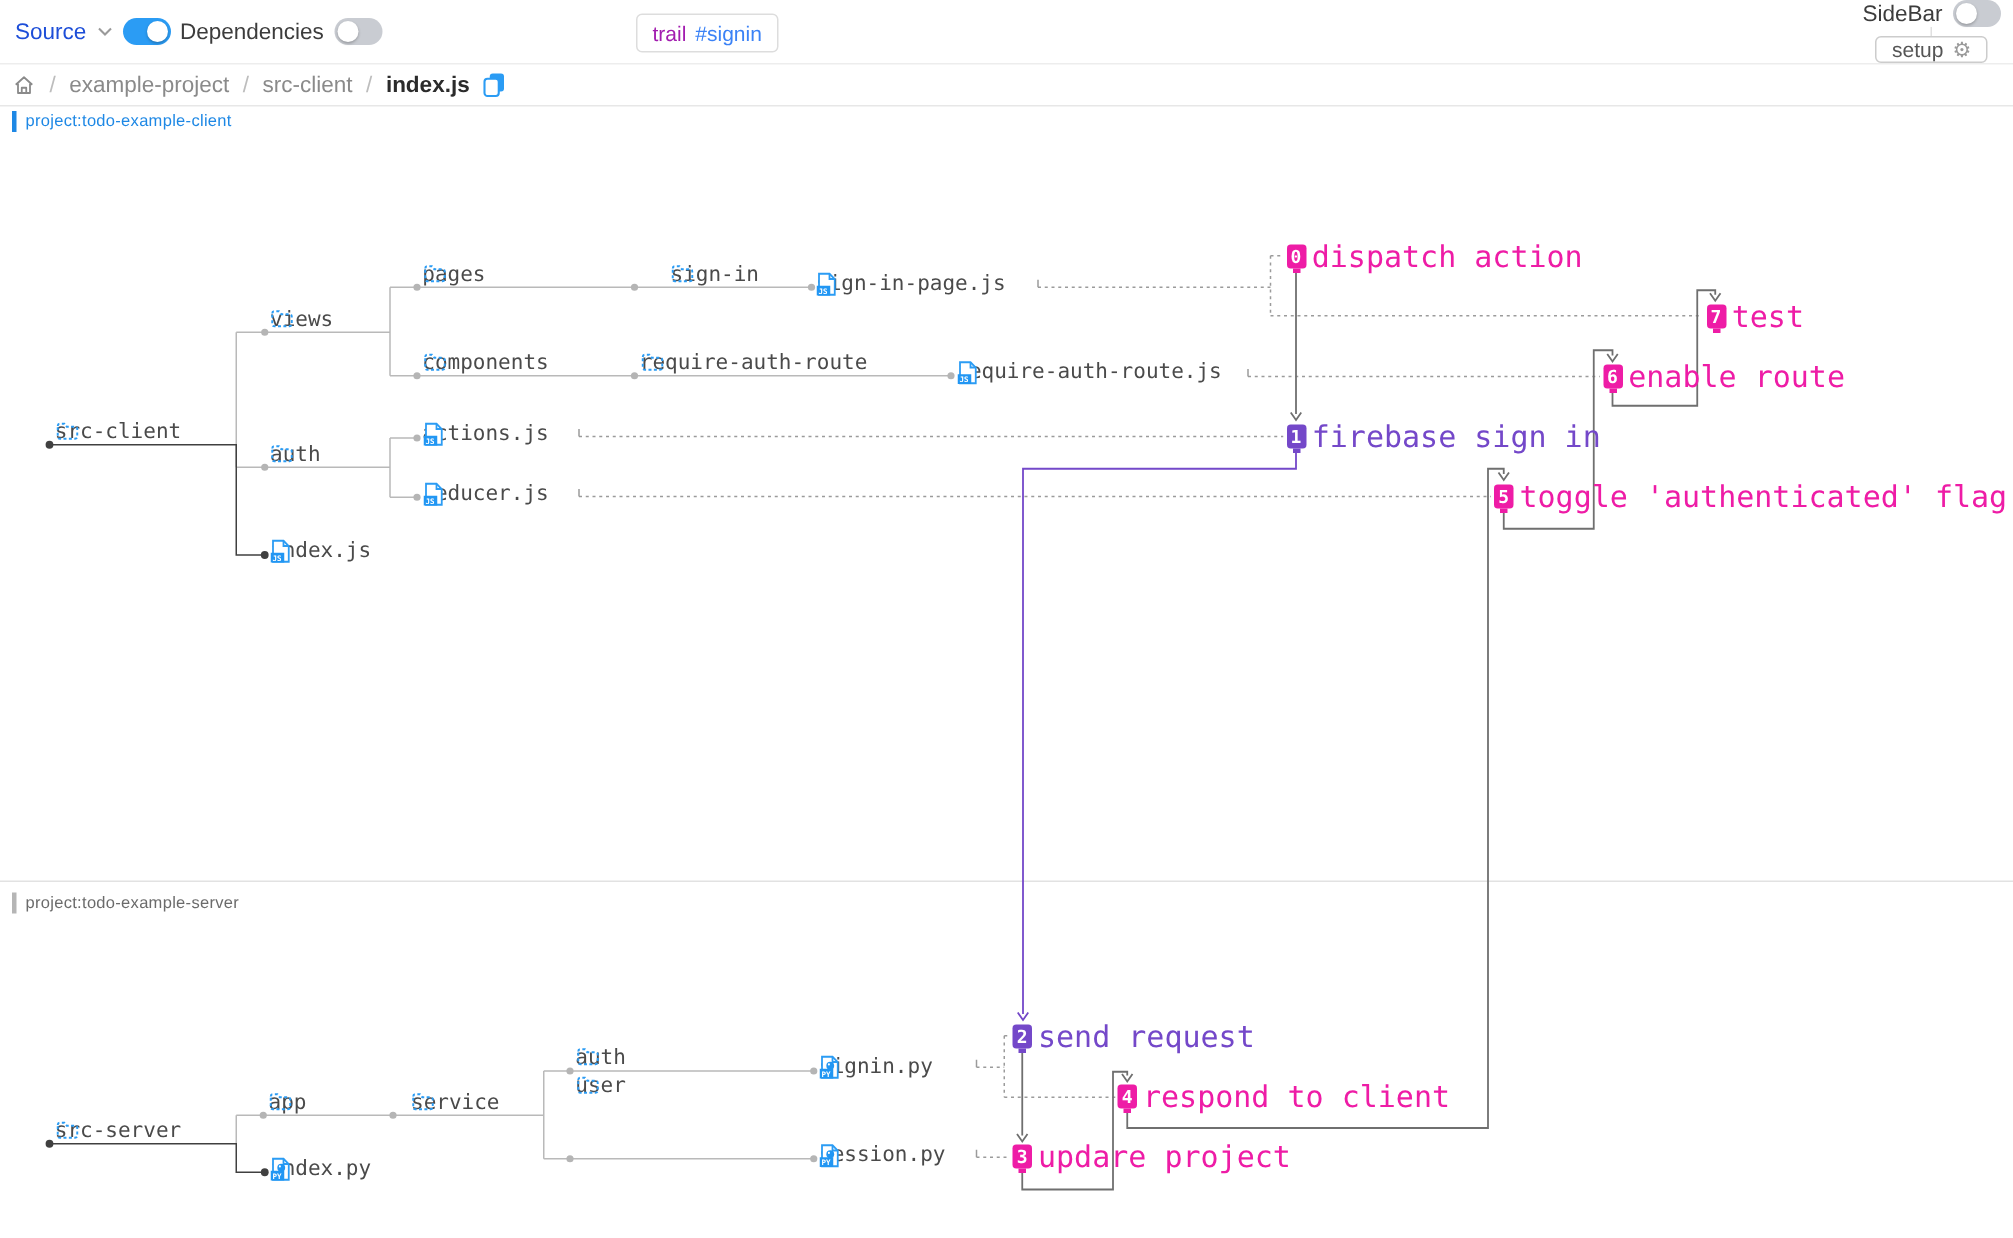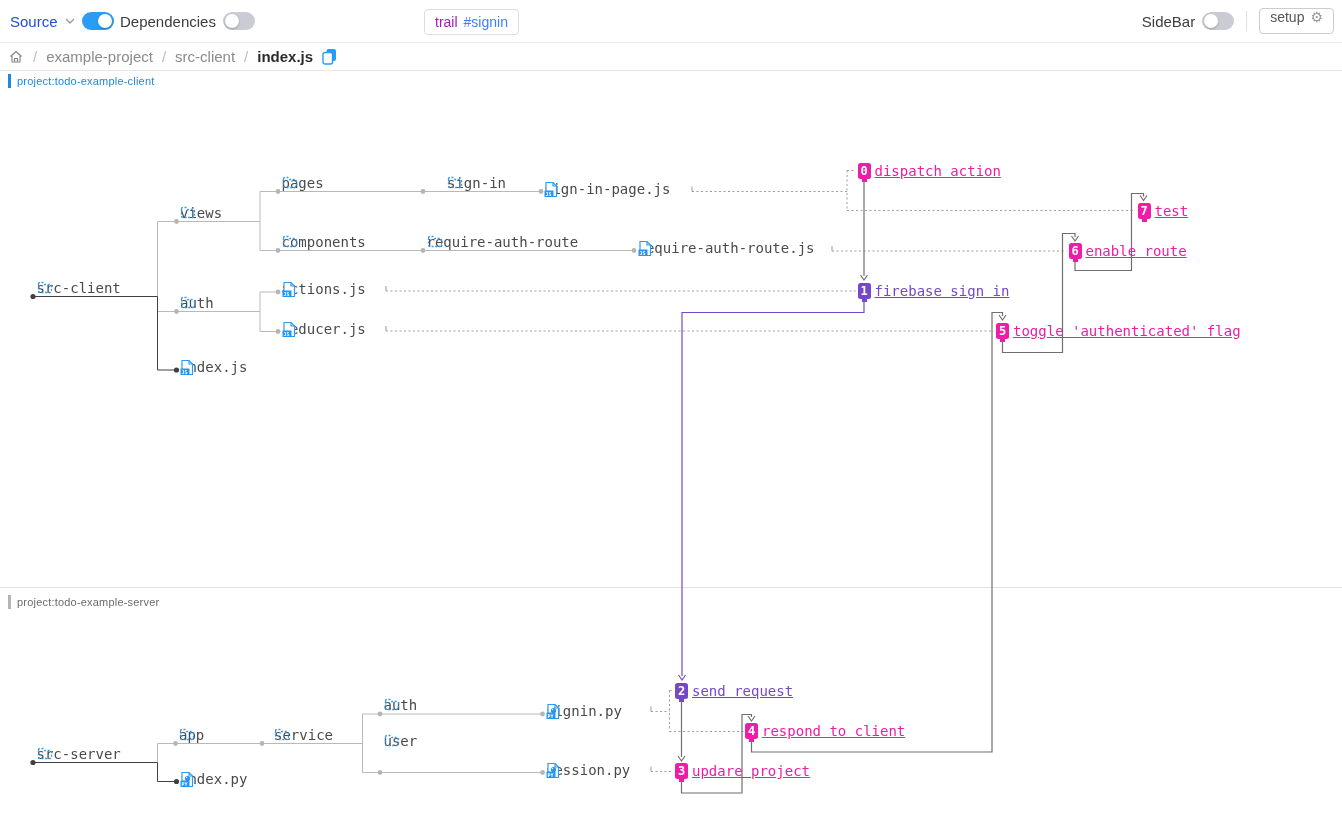--- a/index.html
+++ b/index.html
@@ -15,21 +15,21 @@
   .toggle.on  { background:#2b9cf4; }
   .toggle.off { background:#c9ccd2; }
   .toggle .knob { position:absolute; top:2px; width:14px; height:14px; border-radius:50%; background:#fff;
                   box-shadow:0 1px 2px rgba(0,0,0,.25); }
   .toggle.on .knob  { right:2px; }
   .toggle.off .knob { left:2px; }
   .trail-box { position:absolute; left:424px; top:9px; height:26px; display:flex; align-items:center;
                border:1px solid #ddd; border-radius:4px; padding:0 10px; font-size:14px; }
   .trail-box .t1 { color:#a21caf; }
   .trail-box .t2 { color:#3b82f6; margin-left:6px; }
-  .tb-right { position:absolute; right:8px; top:0; height:42px; display:flex; align-items:center; }
+  .tb-right { position:absolute; right:8px; top:0; height:42px; display:flex; align-items:center;flex-direction:column; }
   .vsep { width:1px; height:20px; background:#e0e0e0; margin:0 12px; }
   .setup-btn { height:26px; border:1px solid #ccc; border-radius:4px; background:#fff; display:flex;
                gap:6px; padding:0 10px; font-size:14px; color:#555; cursor:pointer; }
   .gear { color:#9a9a9a; font-size:14px; }
 
   .breadcrumbs { height:28px; border-bottom:1px solid #e7e7e7; display:flex; align-items:center;
                  padding-left:8px; font-size:15px; color:#8a8a8a; gap:9px; }
   .bc-sep { color:#bdbdbd; }
   .bc-current { color:#2b2b2b; font-weight:bold; }
 
@@ -43,21 +43,21 @@
   .node { position:absolute; display:flex; align-items:center; gap:1px; height:17px; white-space:nowrap;
           pointer-events:auto; cursor:pointer; }
   .node .lbl { font-family:"DejaVu Sans Mono", monospace; font-size:14px; color:#4a4a4a; line-height:17px; }
 
   .crumb { position:absolute; display:flex; align-items:flex-start; gap:4px; white-space:nowrap;
            pointer-events:auto; cursor:pointer; }
   .crumb .badge { position:relative; width:13px; height:16px; border-radius:2.5px; color:#fff;
                   font-family:"DejaVu Sans Mono", monospace; font-size:12px; font-weight:bold;
                   display:flex; align-items:center; justify-content:center; }
   .crumb .badge::after { content:""; position:absolute; left:4px; bottom:-3px; width:5px; height:3px; background:inherit; }
-  .crumb .clabel { font-family:"DejaVu Sans Mono", monospace; font-size:14px; line-height:16px;text-decoration:underline; }
+  .crumb .clabel { font-family:"DejaVu Sans Mono", monospace; font-size:20px; line-height:16px; }
   .crumb.pink .badge { background:#ee1ca6; }
   .crumb.pink .clabel { color:#ee1ca6; }
   .crumb.purple .badge { background:#7448c9; }
   .crumb.purple .clabel { color:#7448c9; }
 </style>
 </head>
 <body>
 
 <div class="toolbar">
   <div class="tb-item" style="left:10px">
@@ -325,21 +325,21 @@
           <path d="M1.5 4 Q1.5 2.5 3 2.5 H6 L7.5 4.5 H13 Q14.5 4.5 14.5 6 V11 Q14.5 12.5 13 12.5 H3 Q1.5 12.5 1.5 11 Z" fill="none" stroke="#2b9cf4" stroke-width="1.3" stroke-dasharray="2,1.6"></path>
         </svg>
         <span class="lbl">service</span>
       </div>
       <div class="node folder" style="left: 383.5px; top: 697px;">
         <svg width="16" height="15" viewBox="0 0 16 15">
           <path d="M1.5 4 Q1.5 2.5 3 2.5 H6 L7.5 4.5 H13 Q14.5 4.5 14.5 6 V11 Q14.5 12.5 13 12.5 H3 Q1.5 12.5 1.5 11 Z" fill="none" stroke="#2b9cf4" stroke-width="1.3" stroke-dasharray="2,1.6"></path>
         </svg>
         <span class="lbl">auth</span>
       </div>
-      <div class="node folder" style="left: 383.5px; top: 733px;">
+      <div class="node folder" style="left: 383.5px; top: 716px;">
         <svg width="16" height="15" viewBox="0 0 16 15">
           <path d="M1.5 4 Q1.5 2.5 3 2.5 H6 L7.5 4.5 H13 Q14.5 4.5 14.5 6 V11 Q14.5 12.5 13 12.5 H3 Q1.5 12.5 1.5 11 Z" fill="none" stroke="#2b9cf4" stroke-width="1.3" stroke-dasharray="2,1.6"></path>
         </svg>
         <span class="lbl">user</span>
       </div>
       <div class="node py" style="left: 546px; top: 703px;">
         <svg width="14" height="17" viewBox="0 0 14 17">
           <path d="M2 1.5 H9 L12.5 5 V15.5 H2 Z" fill="#fff" stroke="#2b9cf4" stroke-width="1.2"></path>
           <path d="M9 1.5 V5 H12.5" fill="none" stroke="#2b9cf4" stroke-width="1.2"></path>
           <circle cx="7.5" cy="7.5" r="2.6" fill="#2196f3"></circle>

